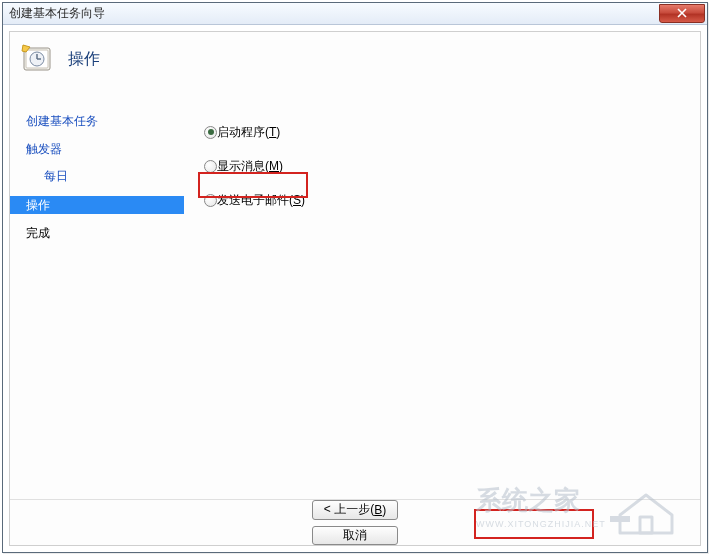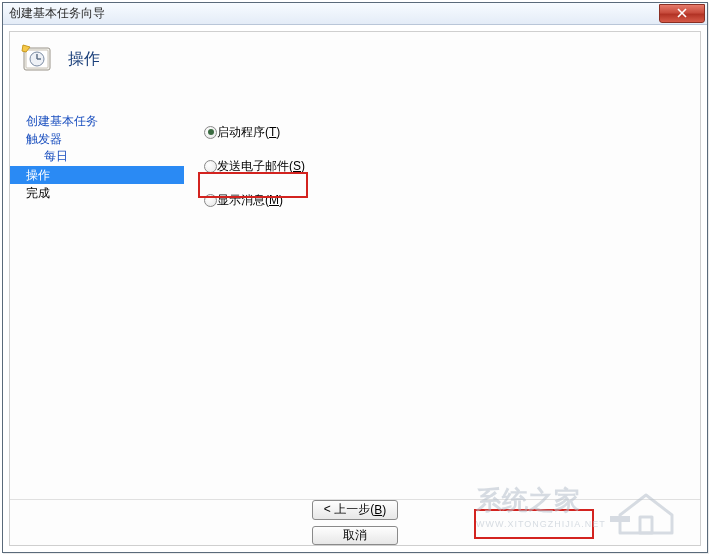--- a/index.html
+++ b/index.html
@@ -86,21 +86,21 @@
   .body {
     flex: 1;
     display: flex;
     padding: 0 0 0 0;
   }
   .sidebar {
     width: 174px;
     padding: 30px 0 0 16px;
     display: flex;
     flex-direction: column;
-    gap: 0;
+    gap: 10px;
   }
   .side-item {
     height: 18px;
     line-height: 18px;
     font-size: 12px;
     cursor: default;
   }
   .side-item.active {
     background: #2a8af4;
     color: #fff;
@@ -232,26 +232,26 @@
 
         <div class="main">
 
           <label class="radio-row">
             <span class="radio checked"></span>
             <span><span>启动程序(</span><span class="mnemonic">T</span><span>)</span></span>
           </label>
 
           <label class="radio-row">
             <span class="radio"></span>
-            <span><span>发送电子邮件(</span><span class="mnemonic">S</span><span>)</span></span>
+            <span><span>显示消息(</span><span class="mnemonic">M</span><span>)</span></span>
           </label>
 
           <label class="radio-row">
             <span class="radio"></span>
-            <span><span>显示消息(</span><span class="mnemonic">M</span><span>)</span></span>
+            <span><span>发送电子邮件(</span><span class="mnemonic">S</span><span>)</span></span>
           </label>
 
           <div class="highlight-box hl-radio1"></div>
         </div>
       </div>
 
       <div class="footer">
         <div class="btn">
           <span>&lt; 上一步(</span>
             <span class="mnemonic">B</span>

